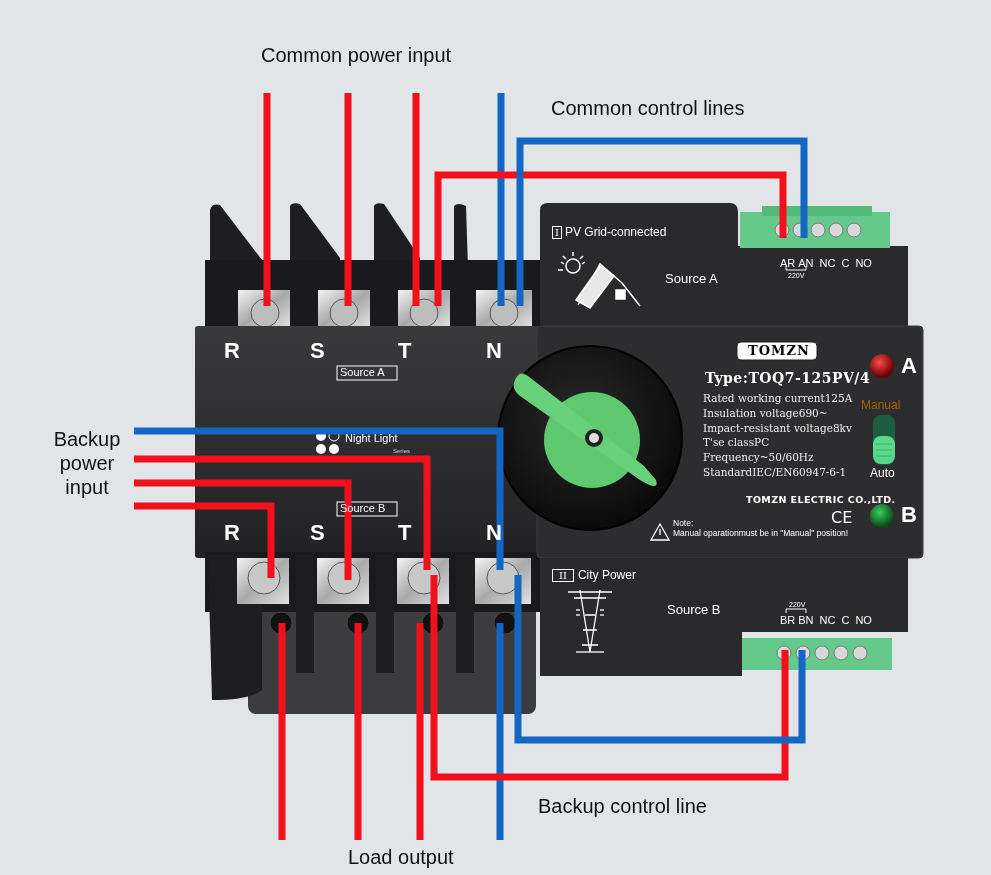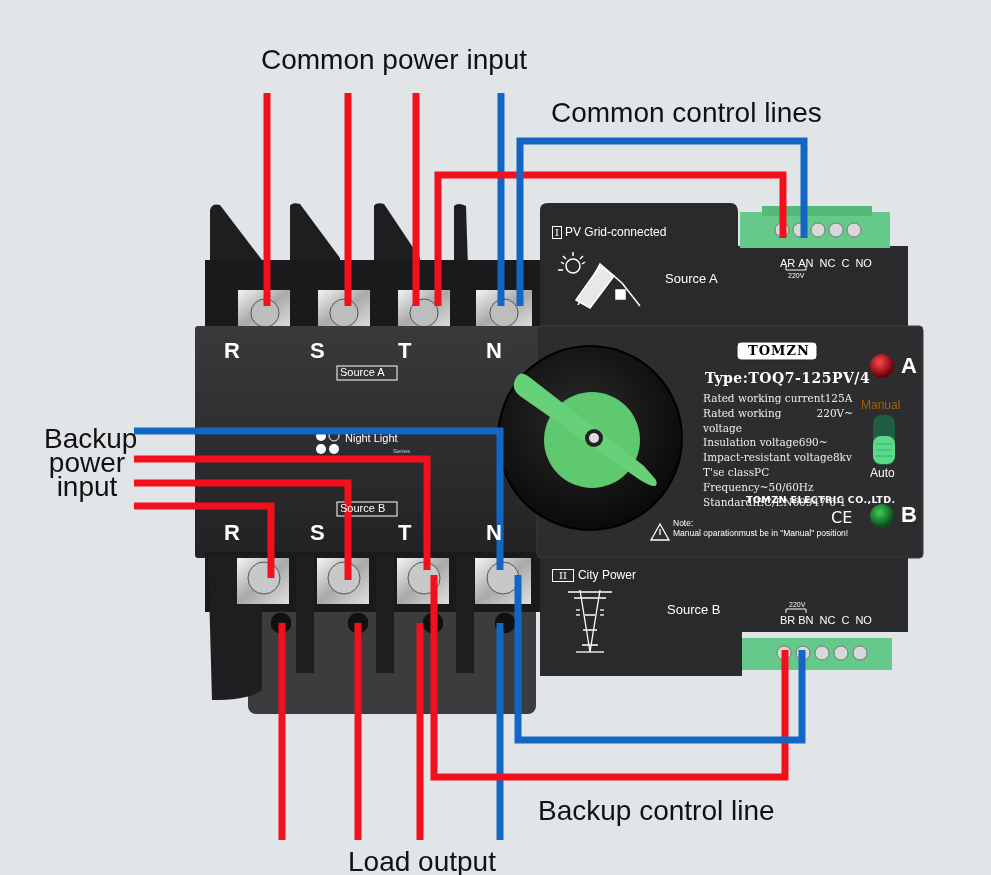--- a/index.html
+++ b/index.html
@@ -1,18 +1,18 @@
 <!DOCTYPE html>
 <html><head>
 <meta charset="utf-8">
 <style>
   html,body{margin:0;padding:0;}
   body{width:991px;height:875px;background:#e2e5e8;position:relative;overflow:hidden;font-family:"Liberation Sans",sans-serif;}
   .abs{position:absolute;}
-  .caption{position:absolute;color:#111;font-size:28px;white-space:nowrap;}
+  .caption{position:absolute;color:#111;font-size:20px;white-space:nowrap;}
   .lbl-white{position:absolute;color:#fff;font-weight:bold;}
   svg{position:absolute;left:0;top:0;}
   .spec-row{display:flex;justify-content:flex-start;font-family:"DejaVu Serif",serif;font-size:10.5px;color:#eee;line-height:14.8px;}
   .term-label{font-family:"Liberation Sans",sans-serif;font-size:11px;color:#fff;}
 </style>
 </head>
 <body>
 
 <svg width="991" height="875">
   <defs>
@@ -244,24 +244,20 @@
 </div>
 
 <div class="abs" style="left:737px;top:343px;width:84px;text-align:center;font-family:'DejaVu Serif',serif;font-weight:bold;font-size:13px;color:#000000;letter-spacing:1px;">TOMZN</div>
 <div class="abs" style="left:705px;top:370px;font-family:'DejaVu Serif',serif;font-weight:bold;font-size:14px;color:#fff;letter-spacing:0.5px;">Type:TOQ7-125PV/4</div>
 <div class="abs" style="left:703px;top:391px;width:150px;">
   <div class="spec-row">
       <span>Rated working current</span>
       <span>125A</span>
     </div>
   <div class="spec-row">
-      <span>Rated working voltage</span>
-      <span>220V~</span>
-    </div>
-  <div class="spec-row">
       <span>Insulation voltage</span>
       <span>690~</span>
     </div>
   <div class="spec-row">
       <span>Impact-resistant voltage</span>
       <span>8kv</span>
     </div>
   <div class="spec-row">
       <span>T'se class</span>
       <span>PC</span>

